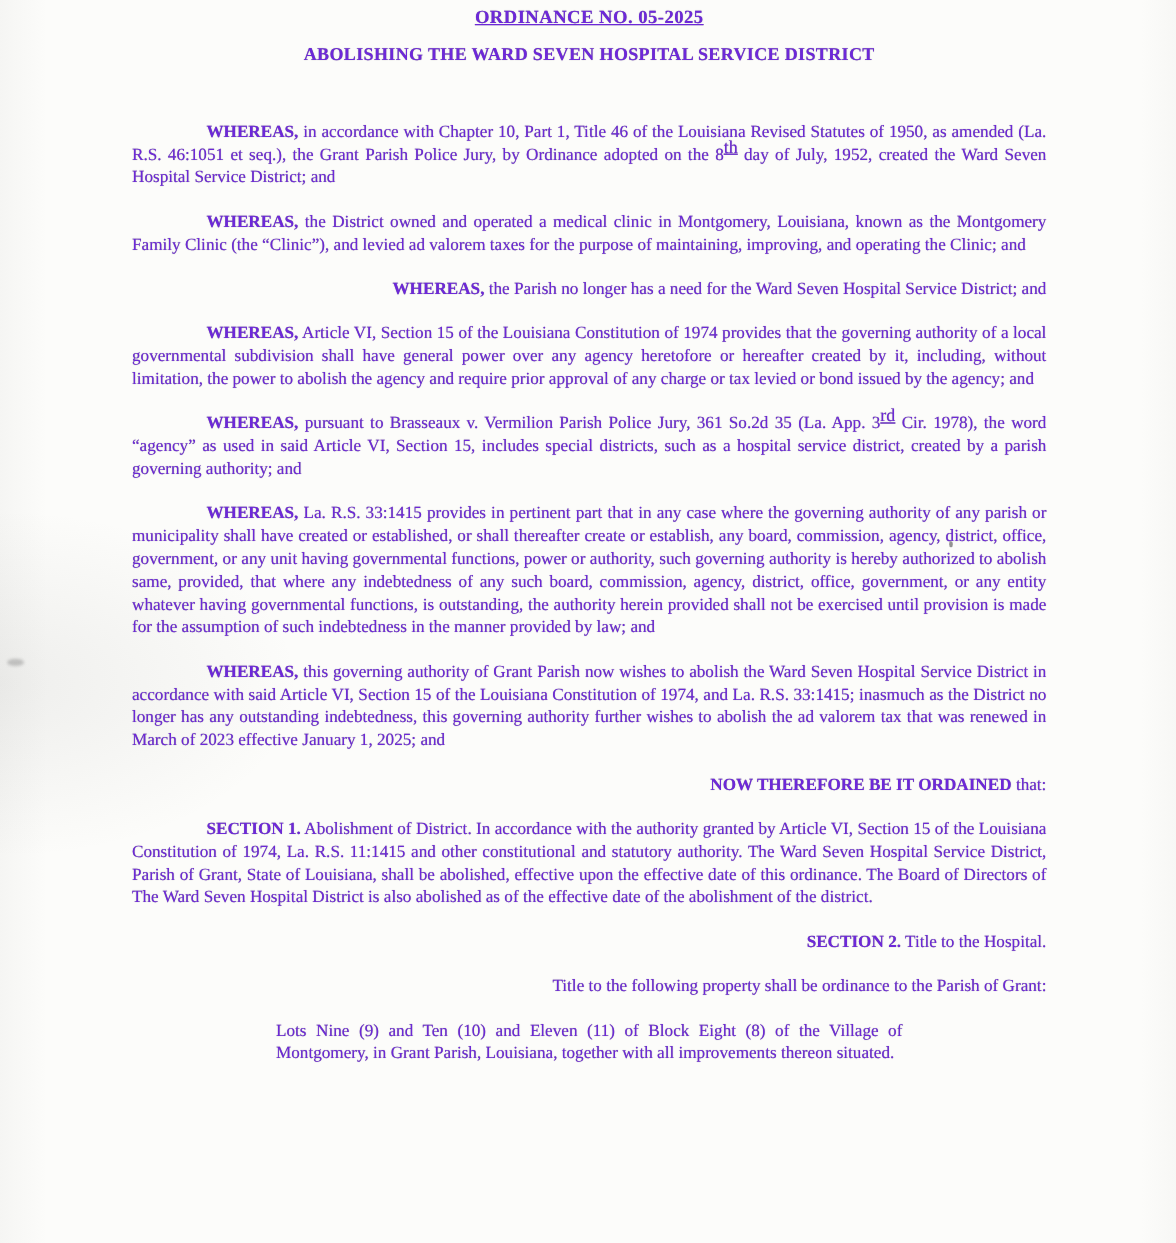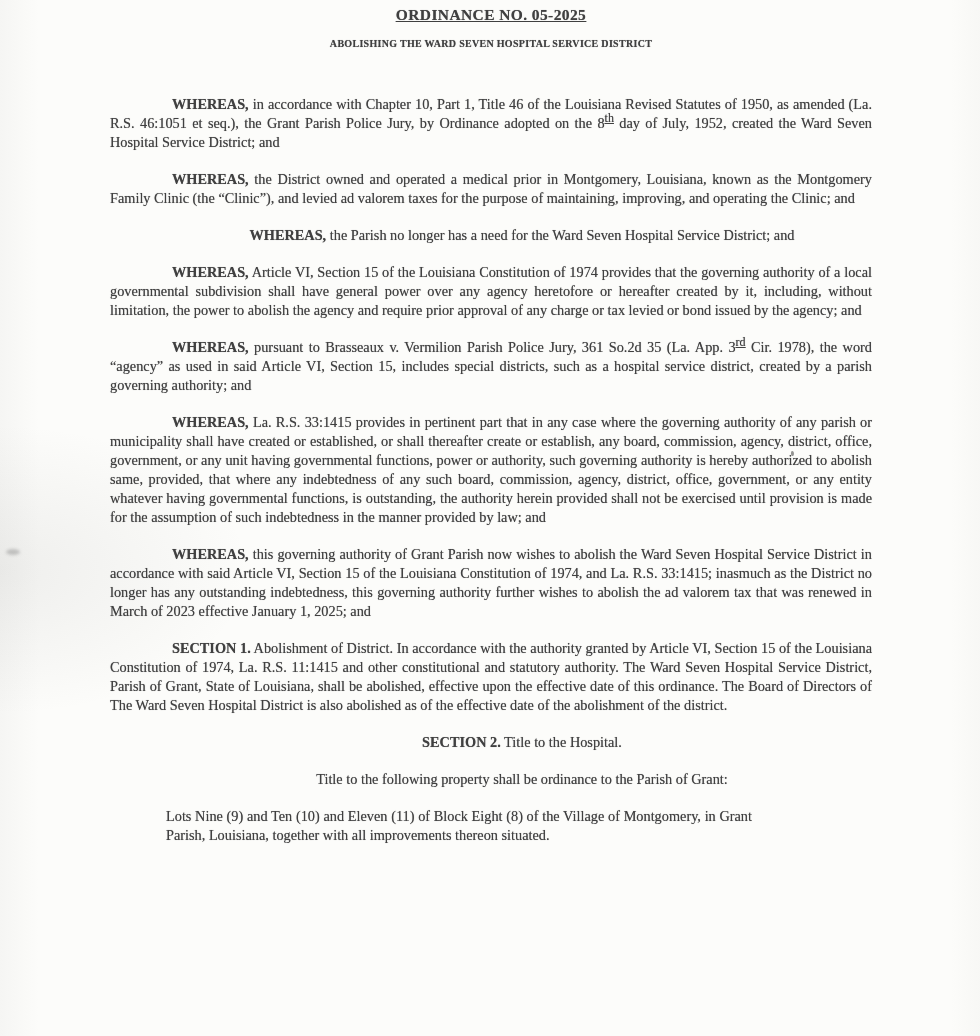--- a/index.html
+++ b/index.html
@@ -38,43 +38,43 @@
     margin: 0 0 14px 0;
     text-align: center;
     font-size: 15.5px;
     font-weight: bold;
     text-decoration: underline;
     letter-spacing: 0.4px;
   }
   .doc-subtitle {
     margin: 0 0 46px 0;
     text-align: center;
-    font-size: 10px;
+    font-size: 15px;
     font-weight: bold;
     letter-spacing: 0.3px;
   }
   .para {
     margin: 0 0 18px 0;
     font-size: 14.3px;
     line-height: 19px;
     text-align: justify;
   }
   .para.indent { text-indent: 62px; }
   .para.noindent { text-indent: 0; }
   .para.gap-top { margin-top: 12px; }
-  .para.single { text-align: center; }
+  .para.single { text-align: right; }
   .para.blockquote {
-    margin-left: 56px;
+    margin-left: 120px;
     margin-right: 120px;
     text-indent: 0;
   }
   .b { font-weight: bold; }
   .u { }
   sup {
-    font-size: 12px;
+    font-size: 15px;
     line-height: 0;
     vertical-align: super;
     text-decoration: underline;
   }
   
   .smudge {
     position: absolute;
     left: 6px;
     top: 549px;
     width: 14px;
@@ -90,33 +90,34 @@
     width: 3px;
     height: 5px;
     background: rgba(60,60,58,0.55);
     border-radius: 40% 60% 50% 50%;
     filter: blur(0.4px);
   }
 </style>
 </head>
 <body>
 
-<div class="page" style="background: rgb(252, 252, 250); color: #404040;">
+<div class="page" style="background: rgb(252, 252, 250); color: #6d28d9;">
   <div class="smudge"></div>
   <div class="speck"></div>
   <div class="content">
     <div class="doc-title">ORDINANCE NO. 05-2025</div>
     <div class="doc-subtitle">ABOLISHING THE WARD SEVEN HOSPITAL SERVICE DISTRICT</div>
     <div id="doc-body">
         <p class="para indent"><span class="b">WHEREAS,</span><span> in accordance with Chapter 10, Part 1, Title 46 of the Louisiana Revised Statutes of 1950, as amended (La. R.S. 46:1051 et seq.), the Grant Parish Police Jury, by Ordinance adopted on the 8</span><sup>th</sup><span> day of July, 1952, created the Ward Seven Hospital Service District; and</span></p>
-        <p class="para indent"><span class="b">WHEREAS,</span><span> the District owned and operated a medical prior in Montgomery, Louisiana, known as the Montgomery Family Clinic (the “Clinic”), and levied ad valorem taxes for the purpose of maintaining, improving, and operating the Clinic; and</span></p>
+        <p class="para indent"><span class="b">WHEREAS,</span><span> the District owned and operated a medical clinic in Montgomery, Louisiana, known as the Montgomery Family Clinic (the “Clinic”), and levied ad valorem taxes for the purpose of maintaining, improving, and operating the Clinic; and</span></p>
         <p class="para indent single"><span class="b">WHEREAS,</span><span> the Parish no longer has a need for the Ward Seven Hospital Service District; and</span></p>
         <p class="para indent"><span class="b">WHEREAS,</span><span> Article VI, Section 15 of the Louisiana Constitution of 1974 provides that the governing authority of a local governmental subdivision shall have general power over any agency heretofore or hereafter created by it, including, without limitation, the power to abolish the agency and require prior approval of any charge or tax levied or bond issued by the agency; and</span></p>
         <p class="para indent"><span class="b">WHEREAS,</span><span> pursuant to </span><span class="u">Brasseaux v. Vermilion Parish Police Jury</span><span>, 361 So.2d 35 (La. App. 3</span><sup>rd</sup><span> Cir. 1978), the word “agency” as used in said Article VI, Section 15, includes special districts, such as a hospital service district, created by a parish governing authority; and</span></p>
         <p class="para indent"><span class="b">WHEREAS,</span><span> La. R.S. 33:1415 provides in pertinent part that in any case where the governing authority of any parish or municipality shall have created or established, or shall thereafter create or establish, any board, commission, agency, district, office, government, or any unit having governmental functions, power or authority, such governing authority is hereby authorized to abolish same, provided, that where any indebtedness of any such board, commission, agency, district, office, government, or any entity whatever having governmental functions, is outstanding, the authority herein provided shall not be exercised until provision is made for the assumption of such indebtedness in the manner provided by law; and</span></p>
         <p class="para indent"><span class="b">WHEREAS,</span><span> this governing authority of Grant Parish now wishes to abolish the Ward Seven Hospital Service District in accordance with said Article VI, Section 15 of the Louisiana Constitution of 1974, and La. R.S. 33:1415; inasmuch as the District no longer has any outstanding indebtedness, this governing authority further wishes to abolish the ad valorem tax that was renewed in March of 2023 effective January 1, 2025; and</span></p>
+        <p class="para noindent single"><span class="b">NOW THEREFORE BE IT ORDAINED</span><span> that:</span></p>
         <p class="para indent"><span class="b">SECTION 1.</span><span> </span><span class="u">Abolishment of District</span><span>. In accordance with the authority granted by Article VI, Section 15 of the Louisiana Constitution of 1974, La. R.S. 11:1415 and other constitutional and statutory authority. The Ward Seven Hospital Service District, Parish of Grant, State of Louisiana, shall be abolished, effective upon the effective date of this ordinance. The Board of Directors of The Ward Seven Hospital District is also abolished as of the effective date of the abolishment of the district.</span></p>
         <p class="para indent gap-top single"><span class="b">SECTION 2.</span><span> </span><span class="u">Title to the Hospital.</span></p>
         <p class="para indent single"><span>Title to the following property shall be ordinance to the Parish of Grant:</span></p>
         <p class="para blockquote"><span>Lots Nine (9) and Ten (10) and Eleven (11) of Block Eight (8) of the Village of Montgomery, in Grant Parish, Louisiana, together with all improvements thereon situated.</span></p>
       </div>
   </div>
 </div>
 
 </body></html>

